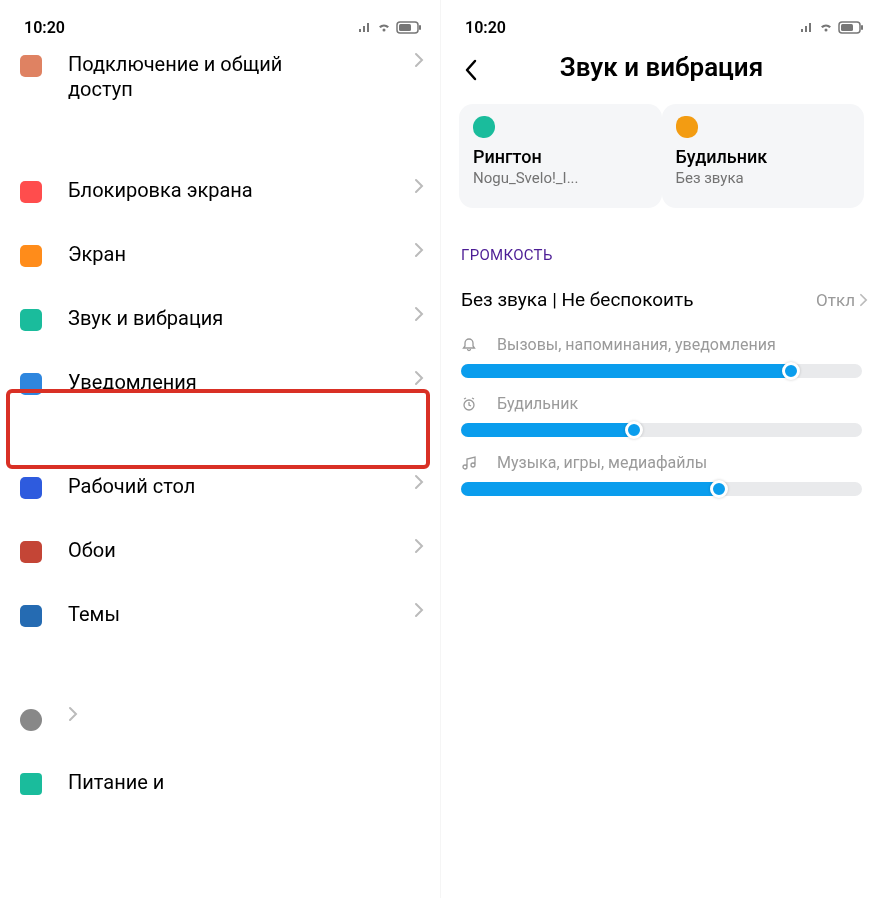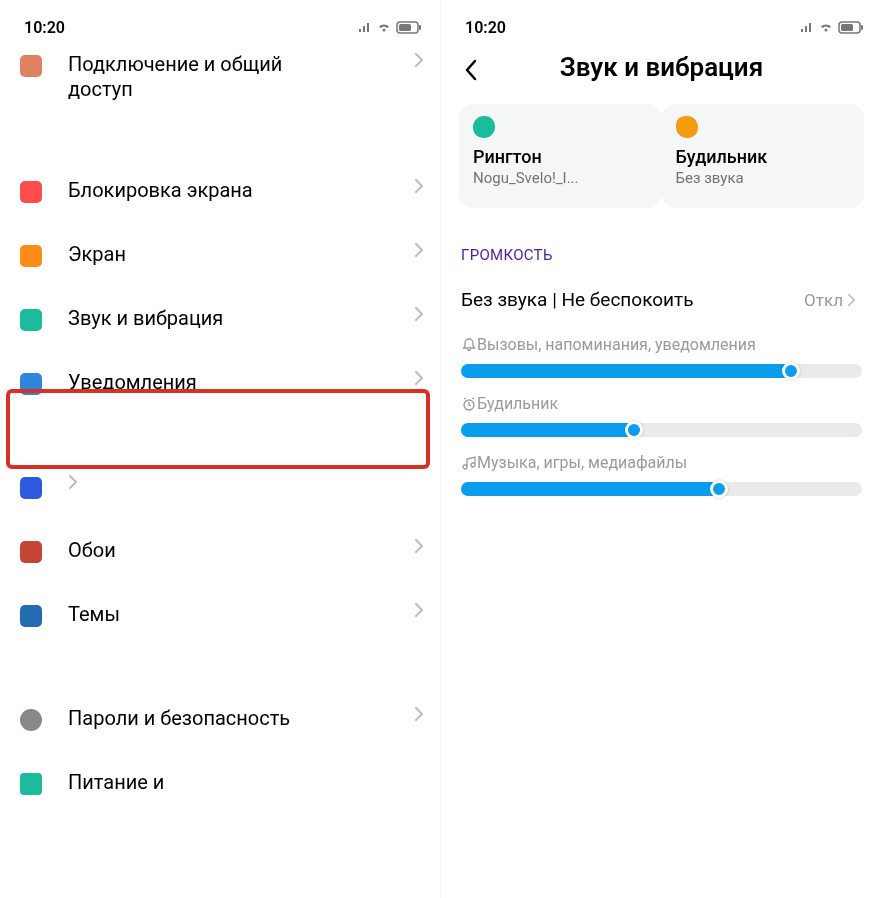--- a/index.html
+++ b/index.html
@@ -105,32 +105,32 @@
     white-space:nowrap; overflow:hidden; text-overflow:ellipsis;
     margin-top:2px;
   }
   .section-label {
     font-size: 15px; color:#4c1d95;
     padding: 22px 20px 10px 20px;
     letter-spacing: .3px;
   }
   .row-right {
     display:flex; align-items:center;
-    padding: 14px 26px 14px 20px;
+    padding: 14px 14px 14px 20px;
   }
   .row-right .label2 {
     flex:1; font-size: 19px; color:#000;
   }
   .row-right .value {
     font-size: 17px; color:#9a9a9a; margin-right:4px;
   }
   .slider-block { padding: 10px 20px 6px 20px; }
   .slider-lab {
     font-size: 16px; color:#9a9a9a;
-    display:flex; align-items:center; gap:0;
+    display:flex; align-items:center; gap:20px;
     margin-bottom: 10px;
   }
   .slider-track {
     height: 14px; width: 100%;
     background: #e9eaec;
     border-radius: 999px;
     position:relative;
   }
   .slider-fill {
     height: 100%; background: #0a9ded;
@@ -240,20 +240,21 @@
           <path d="M2 2l6 6-6 6" stroke="#bbb" stroke-width="2" fill="none" stroke-linecap="round"></path>
         </svg>
     </div>
 
     <div class="gap-big"></div>
 
     <div class="row">
       <span class="icon-slot">
           <span class="ic ic-home"></span>
         </span>
+      <span class="label">Рабочий стол</span>
       <svg class="chev" width="10" height="16" viewBox="0 0 10 16">
           <path d="M2 2l6 6-6 6" stroke="#bbb" stroke-width="2" fill="none" stroke-linecap="round"></path>
         </svg>
     </div>
 
     <div class="row">
       <span class="icon-slot">
           <span class="ic ic-wall"></span>
         </span>
       <span class="label">Обои</span>
@@ -271,21 +272,20 @@
           <path d="M2 2l6 6-6 6" stroke="#bbb" stroke-width="2" fill="none" stroke-linecap="round"></path>
         </svg>
     </div>
 
     <div class="gap-big"></div>
 
     <div class="row">
       <span class="icon-slot">
           <span class="ic ic-pass"></span>
         </span>
-      <span class="label">Пароли и безопасность</span>
       <svg class="chev" width="10" height="16" viewBox="0 0 10 16">
           <path d="M2 2l6 6-6 6" stroke="#bbb" stroke-width="2" fill="none" stroke-linecap="round"></path>
         </svg>
     </div>
 
     <div class="row">
       <span class="icon-slot">
           <span class="ic ic-batt"></span>
         </span>
       <span class="label">Питание и</span>

